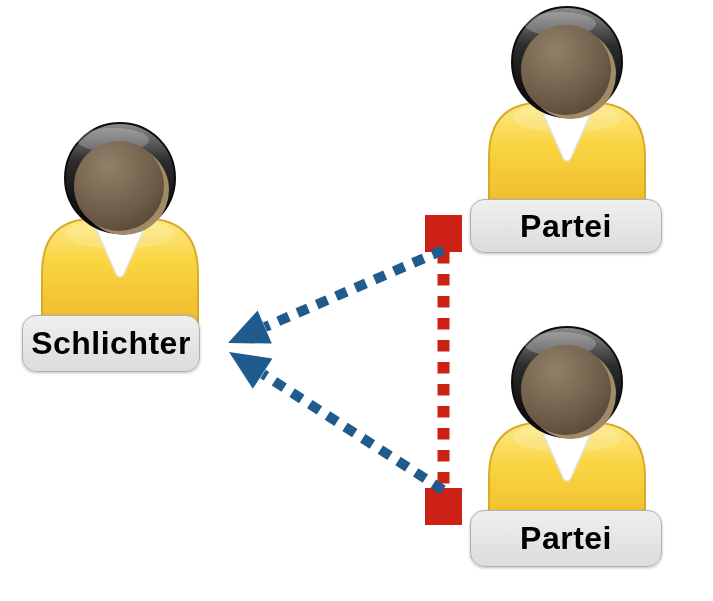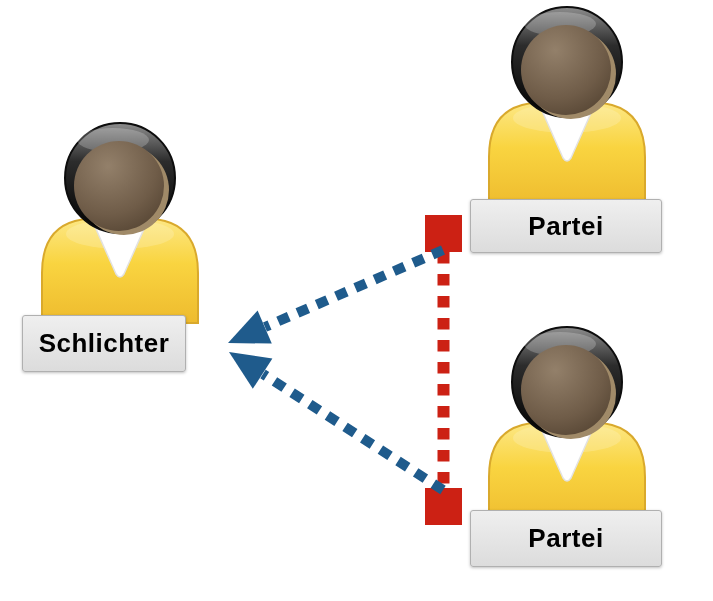--- a/index.html
+++ b/index.html
@@ -20,29 +20,29 @@
     left: 0;
     top: 0;
   }
   .node-label {
     position: absolute;
     display: flex;
     align-items: center;
     justify-content: center;
     background: linear-gradient(#efefef, #dcdcdc);
     border: 1px solid #b0b0b0;
-    border-radius: 3px;
+    border-radius: 14px;
     box-shadow: 0 1px 3px rgba(0,0,0,0.25);
     font-weight: bold;
-    font-size: 26px;
+    font-size: 32px;
     color: #000000;
     letter-spacing: 0.5px;
     box-sizing: border-box;
   }
-  .label-schlichter { left: 22px;  top: 315px; width: 164px; height: 57px; }
+  .label-schlichter { left: 22px;  top: 315px; width: 178px; height: 57px; }
   .label-partei-top { left: 470px; top: 199px; width: 192px; height: 54px; }
   .label-partei-bottom { left: 470px; top: 510px; width: 192px; height: 57px; }
 </style>
 </head>
 <body>
 
 <div class="stage">
 
   <svg class="scene" width="713" height="601" viewBox="0 0 713 601">
     <defs>

